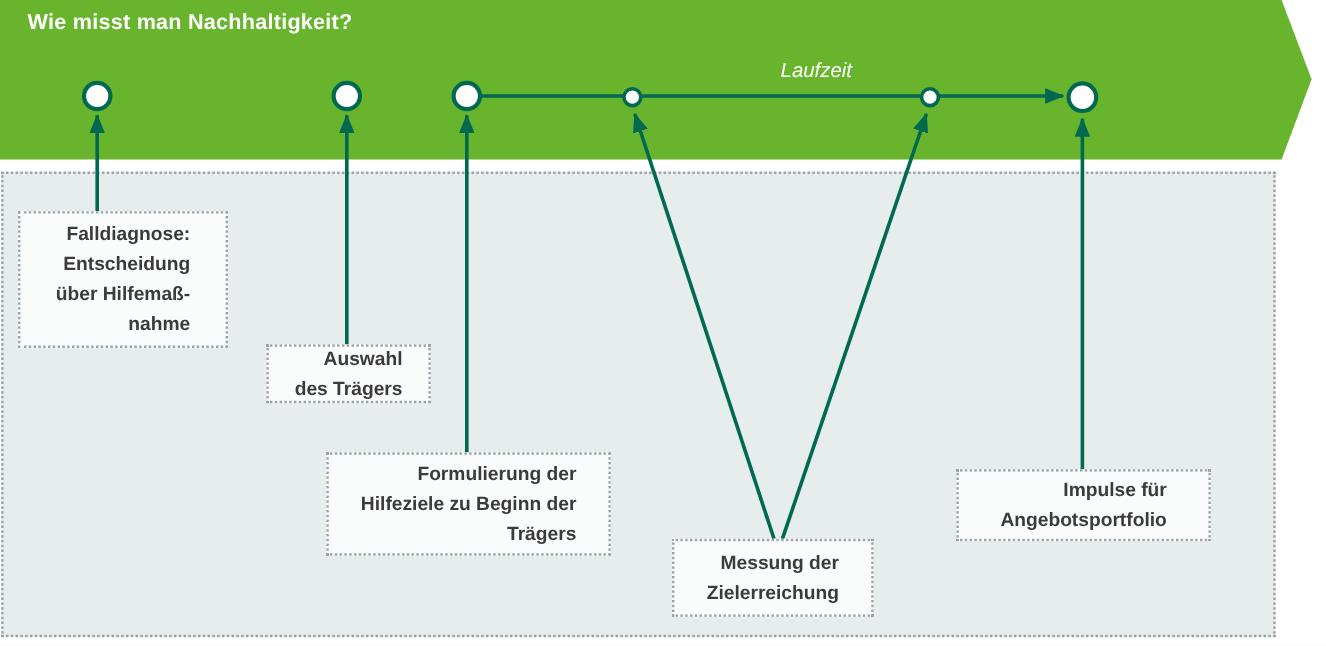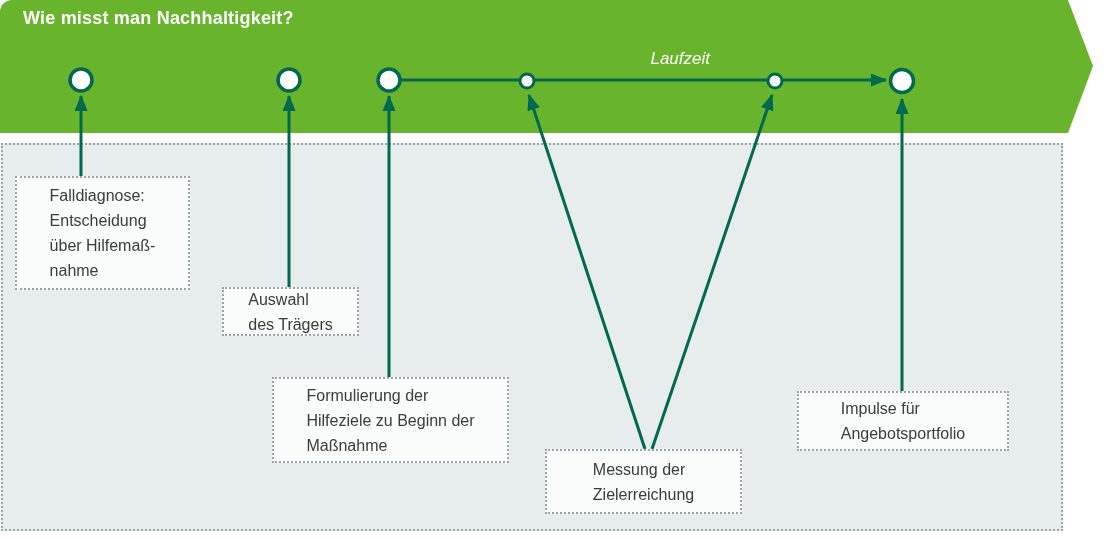--- a/index.html
+++ b/index.html
@@ -1,20 +1,19 @@
 <!DOCTYPE html>
 <html style="--banner-green: #69b42d; --arrow-green: #006950; --panel-bg: #e7eced; --box-bg: #fafbfb; --dot-border: #9ba3a9; --text-dark: #3b3b3a; --text-white: #ffffff;"><head>
 <meta charset="utf-8">
 <style>
   html,body { margin:0; padding:0; background:#ffffff; }
   .stage {
     position:relative; width:1105px; height:538px;
     background:#ffffff; overflow:hidden;
     font-family:"Liberation Sans", sans-serif;
-    border-radius:12px;
   }
   .panel {
     position:absolute; left:1px; top:143px; width:1062px; height:388px;
     box-sizing:border-box;
     background:var(--panel-bg,#e7eced);
     border:2px dotted var(--dot-border,#9ba3a9);
   }
   svg.overlay { position:absolute; left:0; top:0; width:1105px; height:538px; }
   .banner-shape { fill:var(--banner-green,#69b42d); }
   .connector { stroke:var(--arrow-green,#006950); stroke-width:3; fill:none; }
@@ -27,30 +26,30 @@
     color:var(--text-white,#ffffff); font-size:18px; font-weight:bold;
     letter-spacing:0.2px;
   }
   .timeline-label {
     position:absolute; left:560px; top:49px; width:150px; text-align:right;
     color:var(--text-white,#ffffff); font-size:17px; font-style:italic;
   }
   .label-box {
     position:absolute; box-sizing:border-box;
     display:flex; align-items:center; justify-content:center;
-    text-align:left; white-space:pre-line;
+    text-align:right; white-space:pre-line;
     background:var(--box-bg,#fafbfb);
     border:2px dotted var(--dot-border,#9ba3a9);
     color:var(--text-dark,#3b3b3a);
-    font-size:16px; line-height:25px;
+    font-size:16px; line-height:25px;font-weight:bold;
   }
   .box-1 { left:15px;  top:176px; width:175px; height:114px; }
   .box-2 { left:222px; top:287px; width:137px; height:49px;  }
   .box-3 { left:272px; top:377px; width:237px; height:86px;  }
-  .box-4 { left:545px; top:449px; width:197px; height:65px;  }
+  .box-4 { left:560px; top:449px; width:168px; height:65px;  }
   .box-5 { left:797px; top:391px; width:212px; height:60px;  }
 </style>
 </head>
 <body>
 
 <div class="stage">
 
   <div class="panel"></div>
 
   <svg class="overlay" viewBox="0 0 1105 538">
@@ -83,19 +82,19 @@
   <div class="timeline-label">Laufzeit</div>
 
   <div class="label-box box-1">Falldiagnose:
 Entscheidung
 über Hilfemaß-
 nahme</div>
   <div class="label-box box-2">Auswahl
 des Trägers</div>
   <div class="label-box box-3">Formulierung der
 Hilfeziele zu Beginn der
-Maßnahme</div>
+Trägers</div>
   <div class="label-box box-4">Messung der
 Zielerreichung</div>
   <div class="label-box box-5">Impulse für
 Angebotsportfolio</div>
 
 </div>
 
 </body></html>

